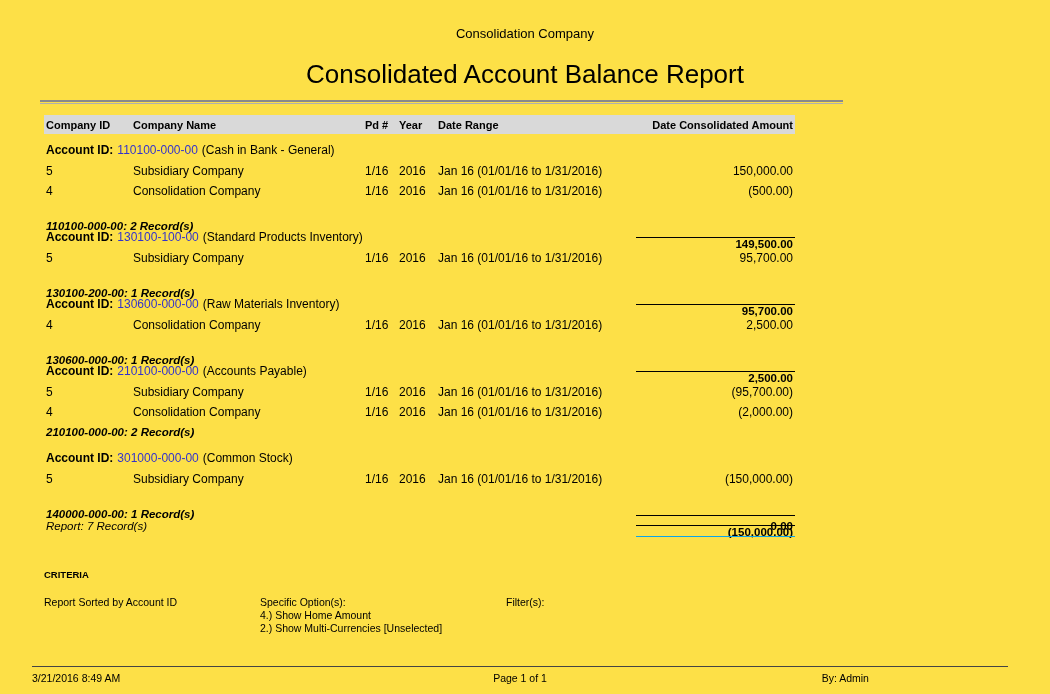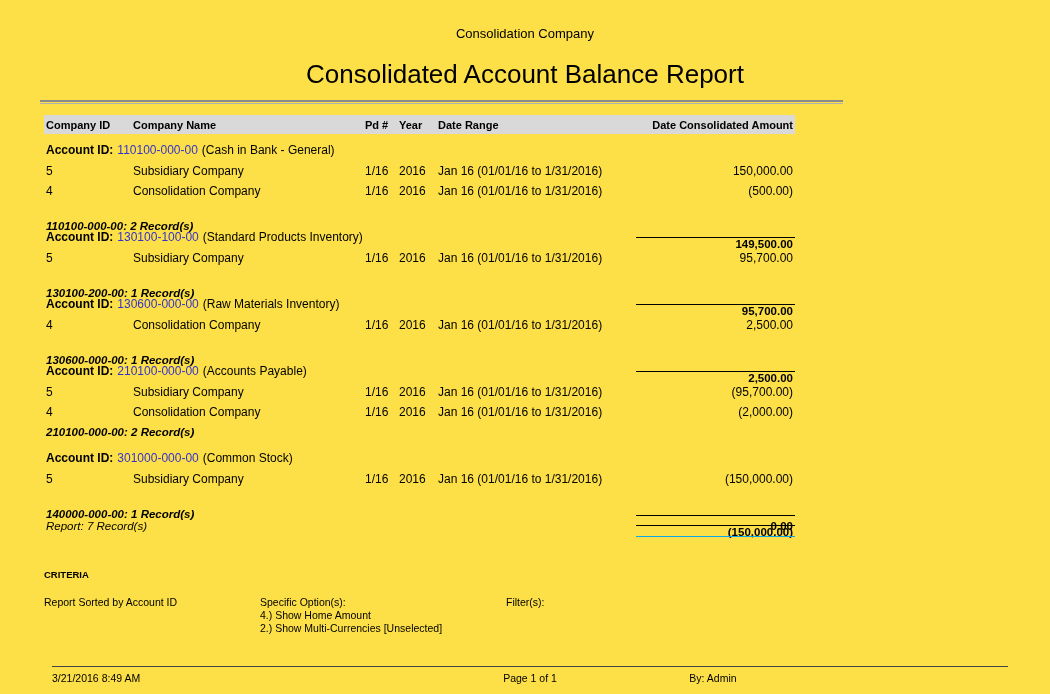--- a/index.html
+++ b/index.html
@@ -88,31 +88,31 @@
   
   .criteria { margin-top: 32px; font-size: 10.5px; }
   .criteria-heading { font-size: 9.5px; font-weight: bold; margin-bottom: 16px; }
   .criteria-cols { display: flex; align-items: flex-start; }
   .crit-col1 { width: 216px; }
   .crit-col2 { width: 246px; line-height: 13px; }
   .crit-col3 { }
   
   .page-footer {
     position: absolute;
-    left: 52px;
+    left: 32px;
     right: 42px;
     bottom: 10px;
     border-top: 1px solid #444444;
     padding-top: 5px;
     display: flex;
     font-size: 10.5px;
   }
   .f-left { flex: 1; text-align: left; }
   .f-center { flex: 1; text-align: center; }
-  .f-right { flex: 1; text-align: left; }
+  .f-right { flex: 1; text-align: center; }
 </style>
 </head>
 <body>
 
 <div class="page">
 
   <div class="report-header">
     <div class="company">Consolidation Company</div>
     <div class="title">Consolidated Account Balance Report</div>
   </div>

